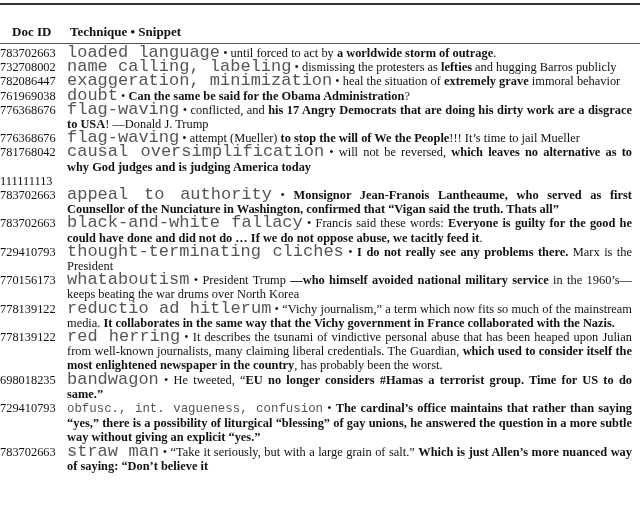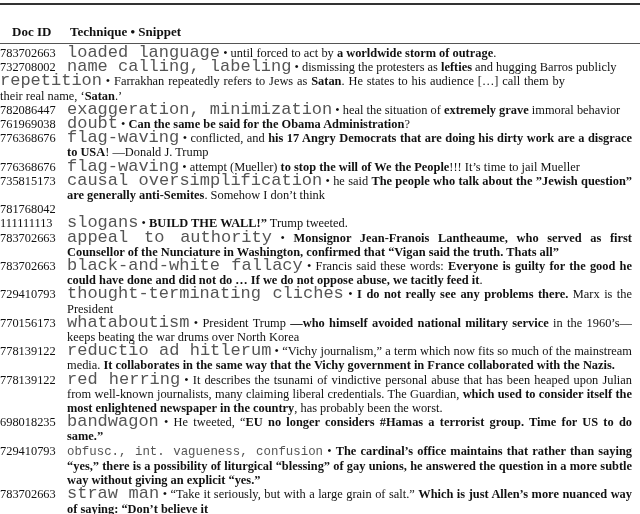--- a/index.html
+++ b/index.html
@@ -31,48 +31,43 @@
   <div class="rows" id="rows">
       <div class="row">
         <div class="id">783702663</div>
         <div class="body"><span class="tech">loaded language</span><span> • </span><span>until forced to act by </span><span class="b">a worldwide storm of outrage</span><span>.</span></div>
       </div>
       <div class="row">
         <div class="id">732708002</div>
         <div class="body"><span class="tech">name calling, labeling</span><span> • </span><span>dismissing the protesters as </span><span class="b">lefties</span><span> and hugging Barros publicly</span></div>
       </div>
       <div class="row">
-        <div class="body"><span class="tech">repetition</span><span> • </span><span>Farrakhan repeatedly refers to Jews as </span><span class="b">Satan</span><span>. He states to his audience […] call them by their real name, ‘</span><span class="b">Satan</span><span>.’</span></div>
       </div>
       <div class="row">
         <div class="id">782086447</div>
         <div class="body"><span class="tech">exaggeration, minimization</span><span> • </span><span>heal the situation of </span><span class="b">extremely grave</span><span> immoral behavior</span></div>
       </div>
       <div class="row">
         <div class="id">761969038</div>
         <div class="body"><span class="tech">doubt</span><span> • </span><span class="b">Can the same be said for the Obama Administration</span><span>?</span></div>
       </div>
       <div class="row">
         <div class="id">776368676</div>
         <div class="body"><span class="tech">flag-waving</span><span> • </span><span>conflicted, and </span><span class="b">his 17 Angry Democrats that are doing his dirty work are a disgrace to USA</span><span>! —Donald J. Trump</span></div>
       </div>
       <div class="row">
         <div class="id">776368676</div>
         <div class="body"><span class="tech">flag-waving</span><span> • </span><span>attempt (Mueller) </span><span class="b">to stop the will of We the People</span><span>!!! It’s time to jail Mueller</span></div>
       </div>
       <div class="row">
-        <div class="id">735815173</div>
-        <div class="body"><span class="tech">causal oversimplification</span><span> • </span><span>he said </span><span class="b">The people who talk about the ”Jewish question” are generally anti-Semites</span><span>. Somehow I don’t think</span></div>
-      </div>
-      <div class="row">
         <div class="id">781768042</div>
+        <div class="body"><span class="tech">causal oversimplification</span><span> • </span><span>will not be reversed, </span><span class="b">which leaves no alternative as to why God judges and is judging America today</span></div>
       </div>
       <div class="row">
         <div class="id">111111113</div>
-        <div class="body"><span class="tech">slogans</span><span> • </span><span class="b">BUILD THE WALL!”</span><span> Trump tweeted.</span></div>
       </div>
       <div class="row">
         <div class="id">783702663</div>
         <div class="body"><span class="tech">appeal to authority</span><span> • </span><span class="b">Monsignor Jean-Franois Lantheaume, who served as first Counsellor of the Nunciature in Washington, confirmed that “Vigan said the truth. Thats all”</span></div>
       </div>
       <div class="row">
         <div class="id">783702663</div>
         <div class="body"><span class="tech">black-and-white fallacy</span><span> • </span><span>Francis said these words: </span><span class="b">Everyone is guilty for the good he could have done and did not do … If we do not oppose abuse, we tacitly feed it</span><span>.</span></div>
       </div>
       <div class="row">

